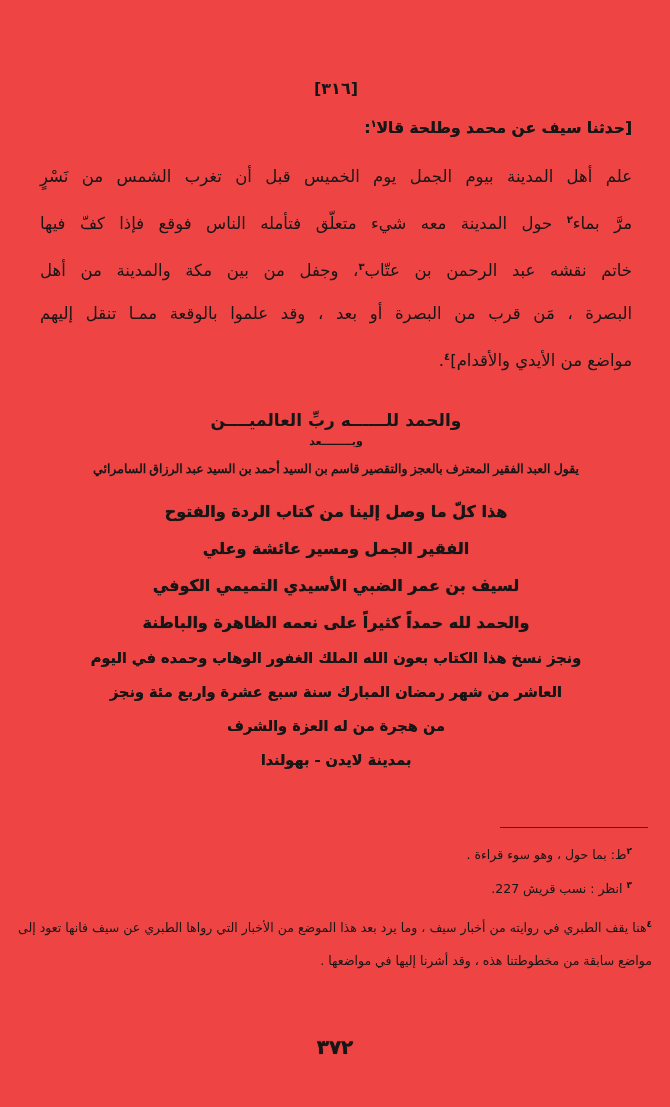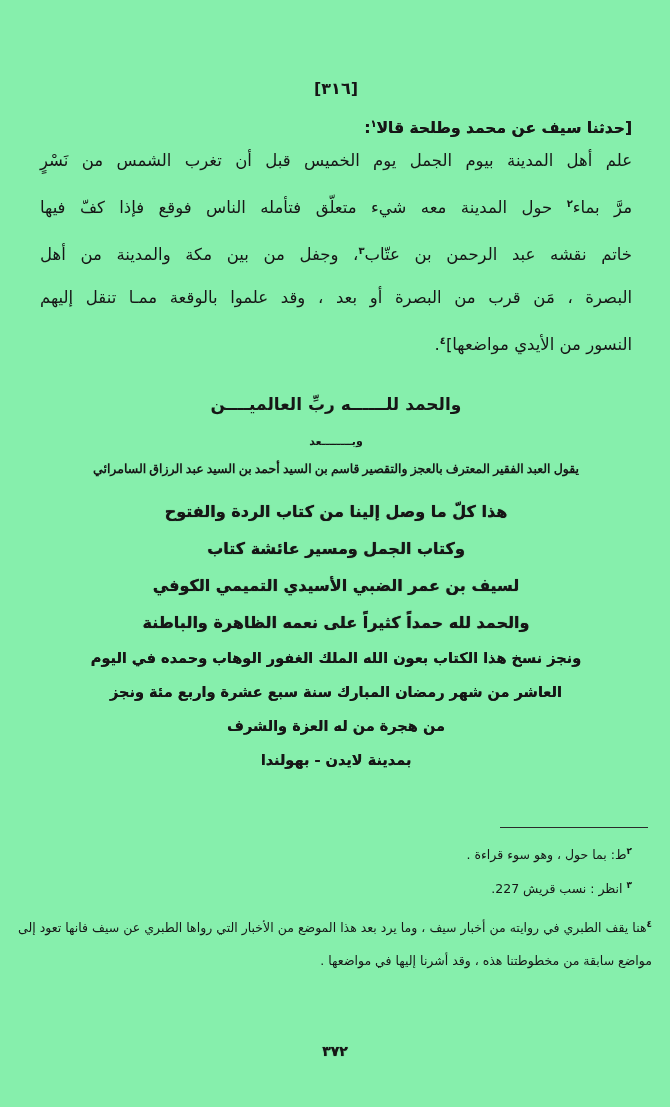--- a/index.html
+++ b/index.html
@@ -5,40 +5,40 @@
   html, body { margin: 0; padding: 0; }
   body {
     background: #ffffff;
     font-family: "DejaVu Sans", sans-serif;
   }
   .page {
     position: relative;
     width: 670px;
     height: 1107px;
     margin: 0 auto;
-    background: #86efac;
+    background: #ef4444;
     color: #161616;
     direction: rtl;
     box-sizing: border-box;
     padding: 78px 38px 0 40px;
     overflow: hidden;
   }
   .section-number {
     text-align: center;
     font-size: 16px;
     font-weight: bold;
     line-height: 21px;
     margin-bottom: 14px;
     letter-spacing: 1px;
   }
   .isnad {
     font-size: 15.5px;
     font-weight: bold;
     line-height: 22px;
-    margin-bottom: 0;
+    margin-bottom: 16px;
     text-shadow: 0 0 0.6px currentColor;
   }
   .body-text { }
   .body-line {
     font-size: 16.5px;
     line-height: 43px;
     text-align: justify;
   }
   .body-line.stretch { text-align-last: justify; }
   .body-line.last { text-align: right; }
@@ -48,21 +48,21 @@
     font-weight: bold;
   }
   .colophon {
     text-align: center;
     margin-top: 26px;
     font-weight: bold;
   }
   .colophon .hamdala {
     font-size: 17px;
     line-height: 24px;
-    margin-bottom: 16px;
+    margin-bottom: 0;
   }
   .colophon .wabad {
     font-size: 11px;
     line-height: 20px;
     margin-bottom: 9px;
   }
   .colophon .editor {
     font-size: 12.5px;
     line-height: 17px;
     margin-bottom: 15px;
@@ -101,48 +101,48 @@
     line-height: 33px;
     text-align: justify;
     text-align-last: right;
   }
   .page-number {
     position: absolute;
     bottom: 48px;
     left: 0;
     right: 0;
     text-align: center;
-    font-size: 14px;
+    font-size: 20px;
     font-weight: bold;
     text-shadow: 0 0 0.8px currentColor;
   }
 </style>
 </head>
 <body>
 
 <div class="page">
 
   <div class="section-number">[٣١٦]</div>
 
   <div class="isnad"><span>[حدثنا سيف عن محمد وطلحة قالا</span><span class="fn-mark">١</span><span>:</span></div>
 
   <div class="body-text">
     <div class="body-line stretch"><span>علم أهل المدينة بيوم الجمل يوم الخميس قبل أن تغرب الشمس من نَسْرٍ</span></div>
     <div class="body-line stretch"><span>مرَّ بماء</span><span class="fn-mark">٢</span><span> حول المدينة معه شيء متعلّق فتأمله الناس فوقع فإذا كفّ فيها</span></div>
     <div class="body-line stretch"><span>خاتم نقشه عبد الرحمن بن عتّاب</span><span class="fn-mark">٣</span><span>، وجفل من بين مكة والمدينة من أهل</span></div>
     <div class="body-line stretch"><span>البصرة ، مَن قرب من البصرة أو بعد ، وقد علموا بالوقعة ممـا تنقل إليهم</span></div>
-    <div class="body-line last"><span>النسور من الأيدي مواضعها]</span><span class="fn-mark">٤</span><span>.</span></div>
+    <div class="body-line last"><span>مواضع من الأيدي والأقدام]</span><span class="fn-mark">٤</span><span>.</span></div>
   </div>
 
   <div class="colophon">
     <div class="hamdala">والحمد للــــــه ربِّ العالميــــن</div>
     <div class="wabad">وبــــــــعد</div>
     <div class="editor">يقول العبد الفقير المعترف بالعجز والتقصير قاسم بن السيد أحمد بن السيد عبد الرزاق السامرائي</div>
     <div class="big">هذا كلّ ما وصل إلينا من كتاب الردة والفتوح</div>
-    <div class="big">وكتاب الجمل ومسير عائشة كتاب</div>
+    <div class="big">الفقير الجمل ومسير عائشة وعلي</div>
     <div class="big">لسيف بن عمر الضبي الأسيدي التميمي الكوفي</div>
     <div class="big">والحمد لله حمداً كثيراً على نعمه الظاهرة والباطنة</div>
     <div class="small">ونجز نسخ هذا الكتاب بعون الله الملك الغفور الوهاب وحمده في اليوم</div>
     <div class="small">العاشر من شهر رمضان المبارك سنة سبع عشرة واربع مئة ونجز</div>
     <div class="small">من هجرة من له العزة والشرف</div>
     <div class="small">بمدينة لايدن - بهولندا</div>
   </div>
 
   <hr class="footnote-rule">
 

